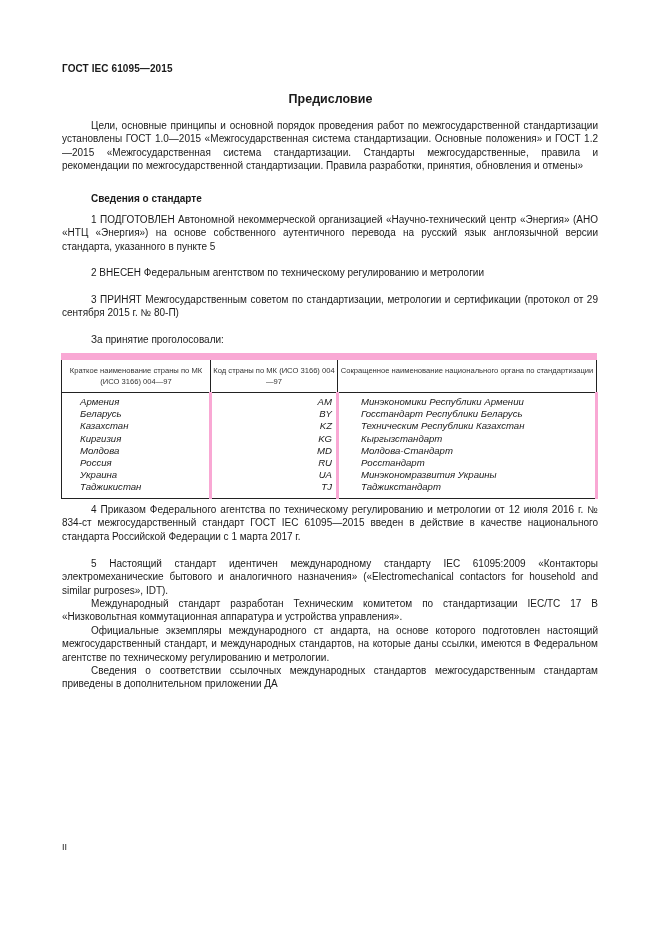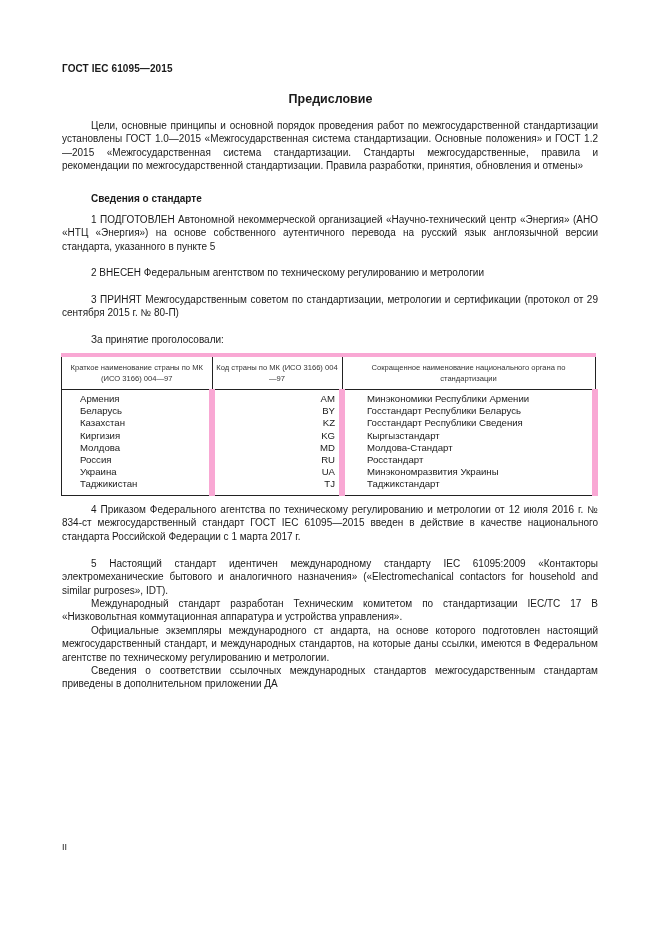--- a/index.html
+++ b/index.html
@@ -8,22 +8,22 @@
   .page { position: absolute; left: 0; top: 0; width: 645px; height: 936px; padding-left: 25px; }
   .running-header { position: absolute; left: 62px; top: 63px; font-size: 10px; font-weight: bold; letter-spacing: 0.1px; }
   .title { position: absolute; left: 0; width: 661px; top: 92px; text-align: center; font-size: 12.5px; font-weight: bold; }
   .para { position: absolute; left: 62px; width: 536px; font-size: 10px; line-height: 13.3px; text-align: justify; }
   .para.indent { text-indent: 29px; }
   .subhead { position: absolute; left: 91px; font-size: 10px; font-weight: bold; }
   .line { position: absolute; left: 62px; width: 536px; font-size: 10px; line-height: 13.3px; }
   .line.indent { left: 91px; width: 507px; }
   table.vote { position: absolute; left: 61px; top: 353px; width: 537px; border-collapse: collapse; font-size: 9.6px; }
   table.vote th { font-weight: normal; font-size: 7.6px; color: #333; line-height: 11px; padding: 5px 2px 5px 2px; text-align: center; border-left: 1px solid #222; border-right: 1px solid #222; vertical-align: top; }
-  table.vote thead tr { border-top: 4px solid #f9a8d4; border-bottom: 1.5px solid #222; margin-left: 20px; }
-  table.vote td { line-height: 12.2px; padding: 0 4px; border-left: 1px solid #222; border-right: 6px solid #f9a8d4; }
+  table.vote thead tr { border-top: 7px solid #f9a8d4; border-bottom: 1.5px solid #222; margin-left: 20px; }
+  table.vote td { line-height: 12.2px; padding: 0 4px; border-left: 1px solid #222; border-right: 3px solid #f9a8d4; font-style: italic; }
   table.vote tbody tr:first-child td { padding-top: 3px; }
   table.vote tbody tr:last-child td { padding-bottom: 4px; }
   table.vote tbody { border-bottom: 1px solid #222; }
   td.c1 { padding-left: 18px !important; width: 125px; }
   td.c2 { text-align: right; width: 116px; }
   td.c3 { padding-left: 22px !important; }
   .page-number { position: absolute; left: 62px; top: 842px; font-size: 9px; }
 </style>
 </head>
 <body>
@@ -56,21 +56,21 @@
         <td class="c3">Минэкономики Республики Армении</td>
       </tr>
       <tr>
         <td class="c1">Беларусь</td>
         <td class="c2">BY</td>
         <td class="c3">Госстандарт Республики Беларусь</td>
       </tr>
       <tr>
         <td class="c1">Казахстан</td>
         <td class="c2">KZ</td>
-        <td class="c3">Госстандарт Республики Сведения</td>
+        <td class="c3">Техническим Республики Казахстан</td>
       </tr>
       <tr>
         <td class="c1">Киргизия</td>
         <td class="c2">KG</td>
         <td class="c3">Кыргызстандарт</td>
       </tr>
       <tr>
         <td class="c1">Молдова</td>
         <td class="c2">MD</td>
         <td class="c3">Молдова-Стандарт</td>

